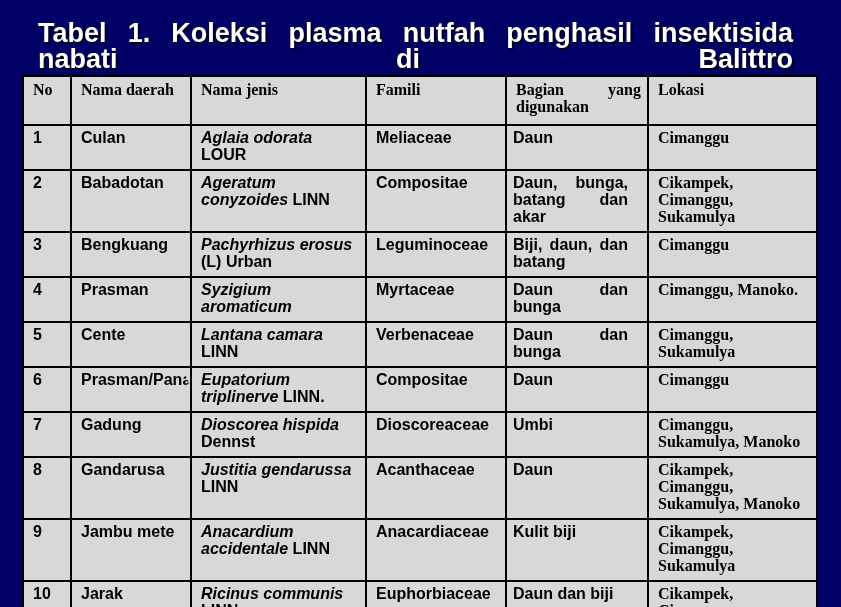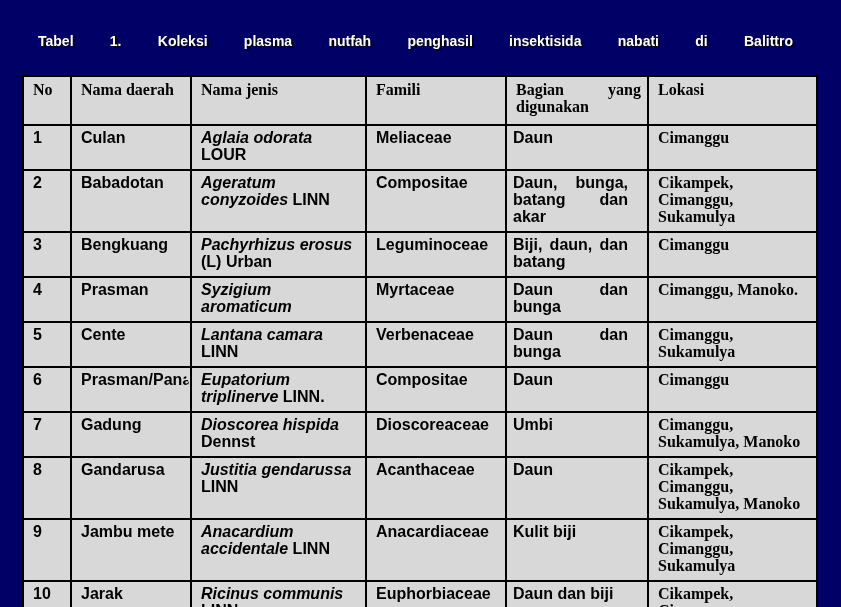--- a/index.html
+++ b/index.html
@@ -6,24 +6,24 @@
   html, body { width: 841px; height: 607px; }
   body {
     background: #000066;
     font-family: "Liberation Sans", sans-serif;
     position: relative;
     overflow: hidden;
   }
   .slide { position: absolute; inset: 0; }
   .slide-title {
     position: absolute;
-    left: 38px; top: 28px; width: 755px;
+    left: 38px; top: 20px; width: 755px;
     color: #ffffff;
     font-weight: bold;
-    font-size: 14px;
+    font-size: 27px;
     line-height: 26px;
     text-shadow: 2px 2px 1px rgba(0,0,0,0.85);
   }
   .title-line-1 { text-align: justify; text-align-last: justify; }
   .plasma-table {
     position: absolute;
     left: 22px; top: 75px; width: 794px;
     border-collapse: collapse;
     table-layout: fixed;
     background: #d8d8d8;

